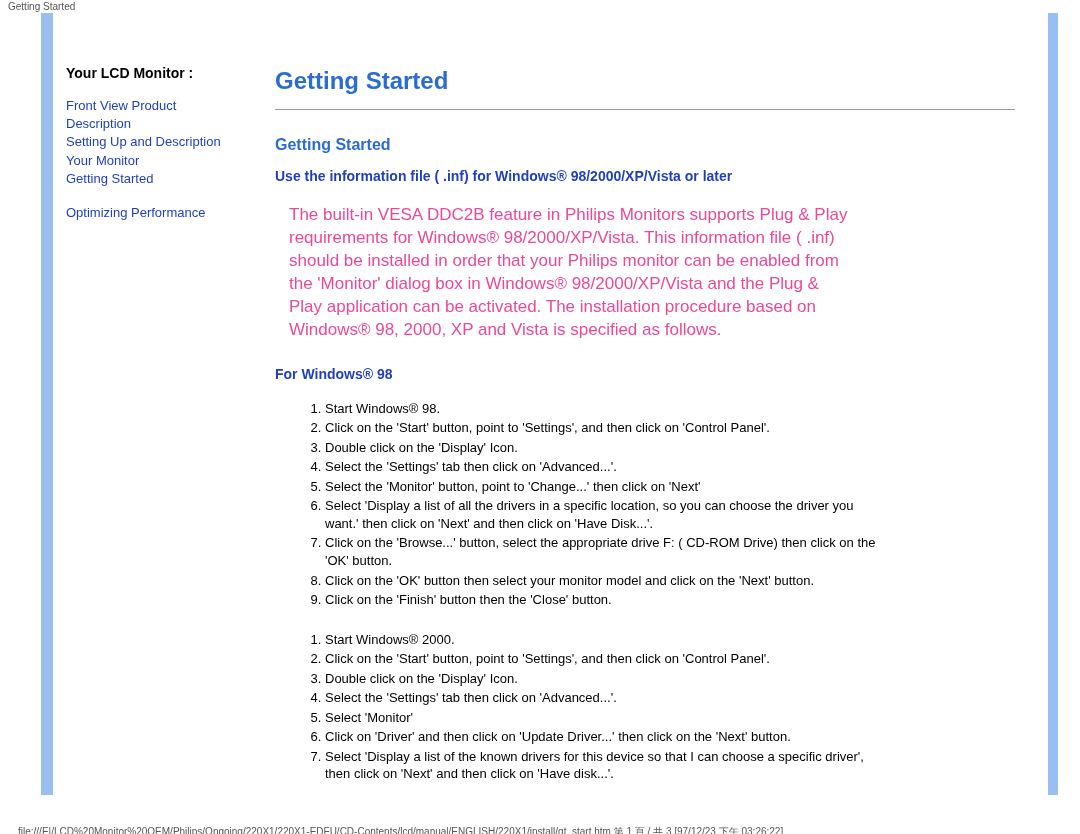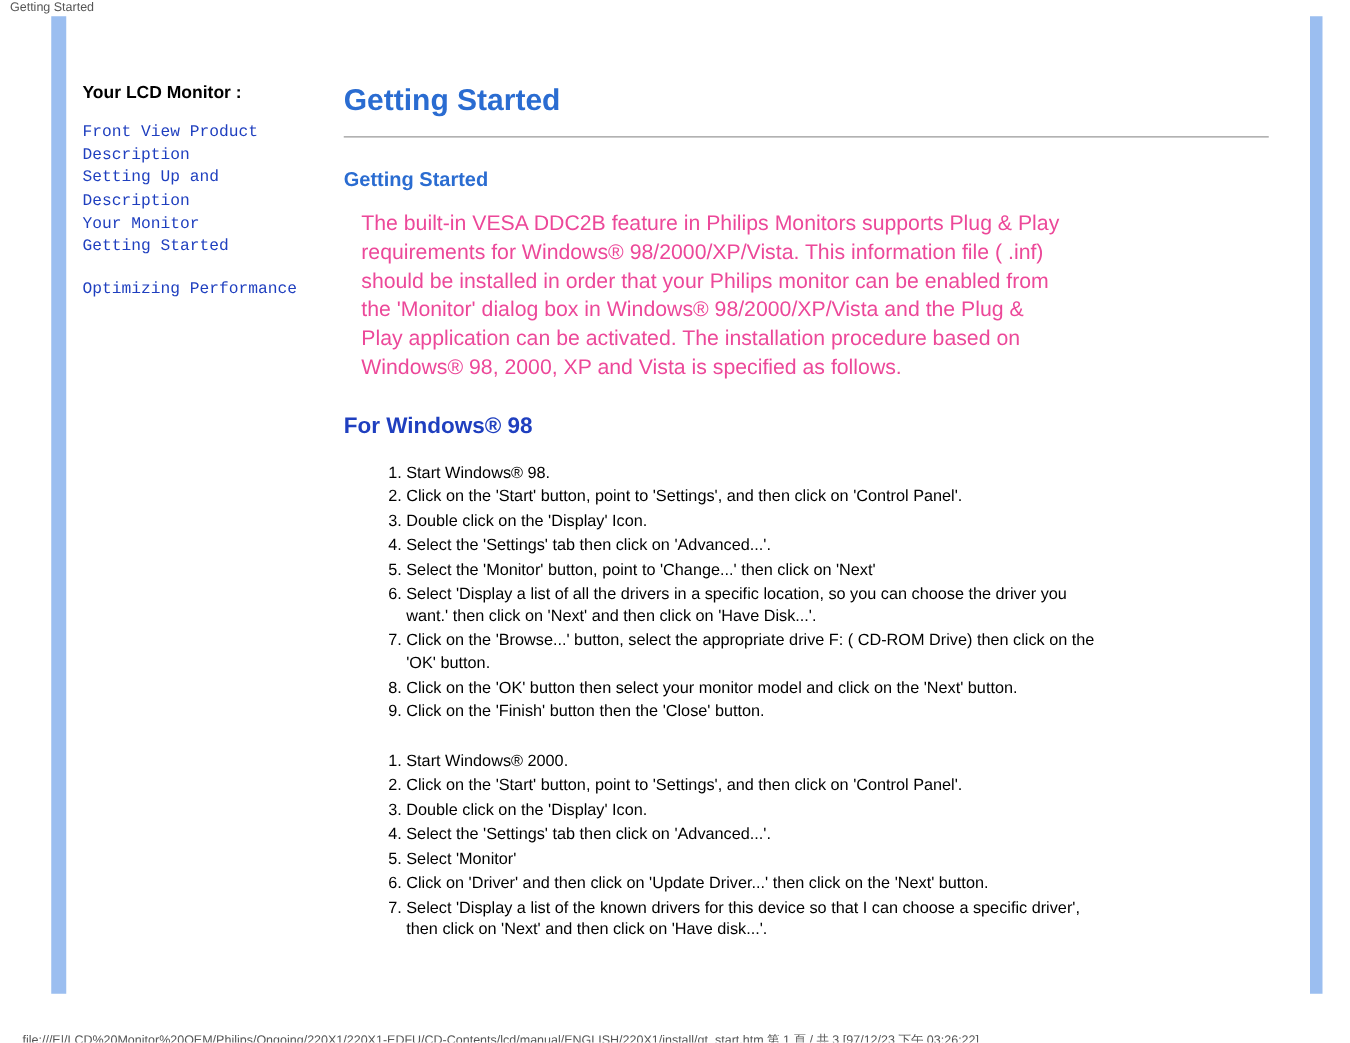--- a/index.html
+++ b/index.html
@@ -51,21 +51,20 @@
     color: #000;
     margin-bottom: 16px;
   }
   .sidebar a, .sidebar .sidelink {
     display: block;
     font-size: 13px;
     color: #1f3fbf;
     text-decoration: none;
     line-height: 1.4;
     cursor: pointer;
-    font-family: Liberation Mono, monospace;
   }
   .sidebar .group1 {
     margin-bottom: 16px;
   }
   .main {
     position: absolute;
     left: 275px;
     top: 48px;
     width: 740px;
   }
@@ -94,21 +93,21 @@
   }
   .intro {
     font-size: 17px;
     line-height: 1.35;
     color: #ec4899;
     margin-bottom: 24px;
     width: 560px;
     margin-left: 14px;
   }
   .os-heading {
-    font-size: 18px;
+    font-size: 14px;
     color: #1f3fbf;
     font-weight: bold;
     margin: 10px 0 18px 0;
   }
   ol.steps {
     margin: 0 0 22px 0;
     padding-left: 50px;
     width: 560px;
   }
   ol.steps li {
@@ -154,20 +153,21 @@
     <div class="group2">
       <a class="sidelink">Optimizing Performance</a>
     </div>
   </div>
 
   <div class="main">
     <h1 class="page-title">Getting Started</h1>
     <hr class="hr">
 
     <div class="subhead">Getting Started</div>
+    <div class="use-info">Use the information file ( .inf) for Windows® 98/2000/XP/Vista or later</div>
     <div class="intro">The built-in VESA DDC2B feature in Philips Monitors supports Plug &amp; Play requirements for Windows® 98/2000/XP/Vista. This information file ( .inf) should be installed in order that your Philips monitor can be enabled from the 'Monitor' dialog box in Windows® 98/2000/XP/Vista and the Plug &amp; Play application can be activated. The installation procedure based on Windows® 98, 2000, XP and Vista is specified as follows.</div>
 
     <div class="os-heading">For Windows® 98</div>
     <ol class="steps">
       <li>Start Windows® 98.</li>
       <li>Click on the 'Start' button, point to 'Settings', and then click on 'Control Panel'.</li>
       <li>Double click on the 'Display' Icon.</li>
       <li>Select the 'Settings' tab then click on 'Advanced...'.</li>
       <li>Select the 'Monitor' button, point to 'Change...' then click on 'Next'</li>
       <li>Select 'Display a list of all the drivers in a specific location, so you can choose the driver you want.' then click on 'Next' and then click on 'Have Disk...'.</li>

